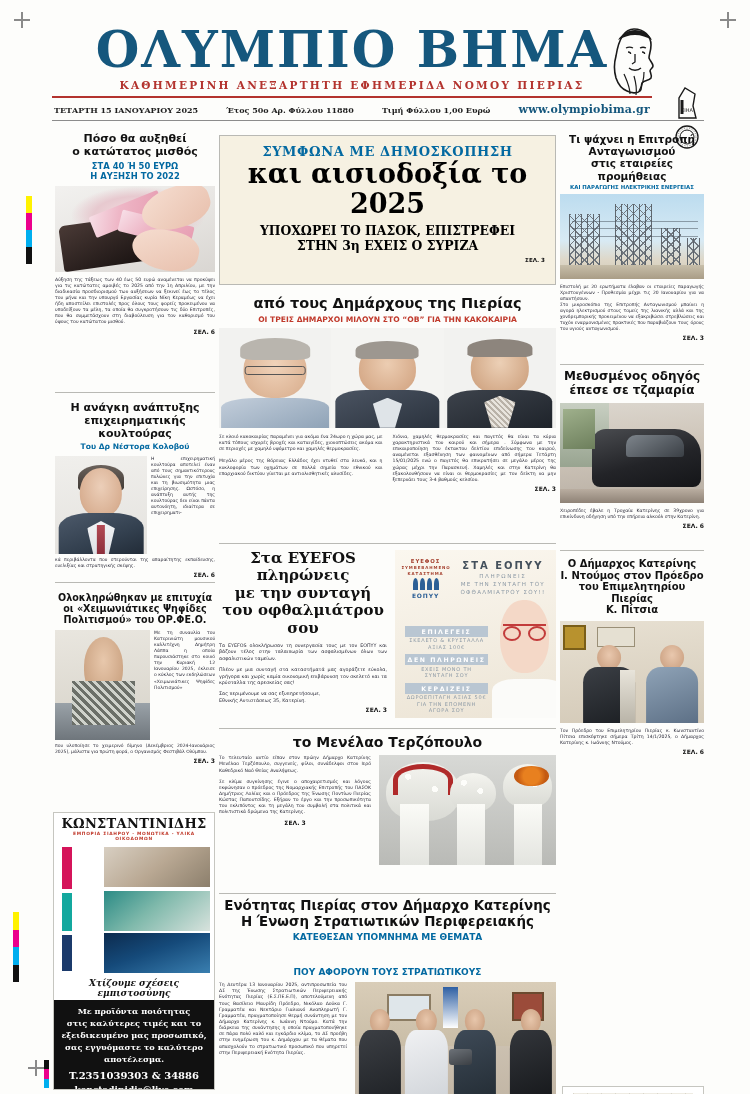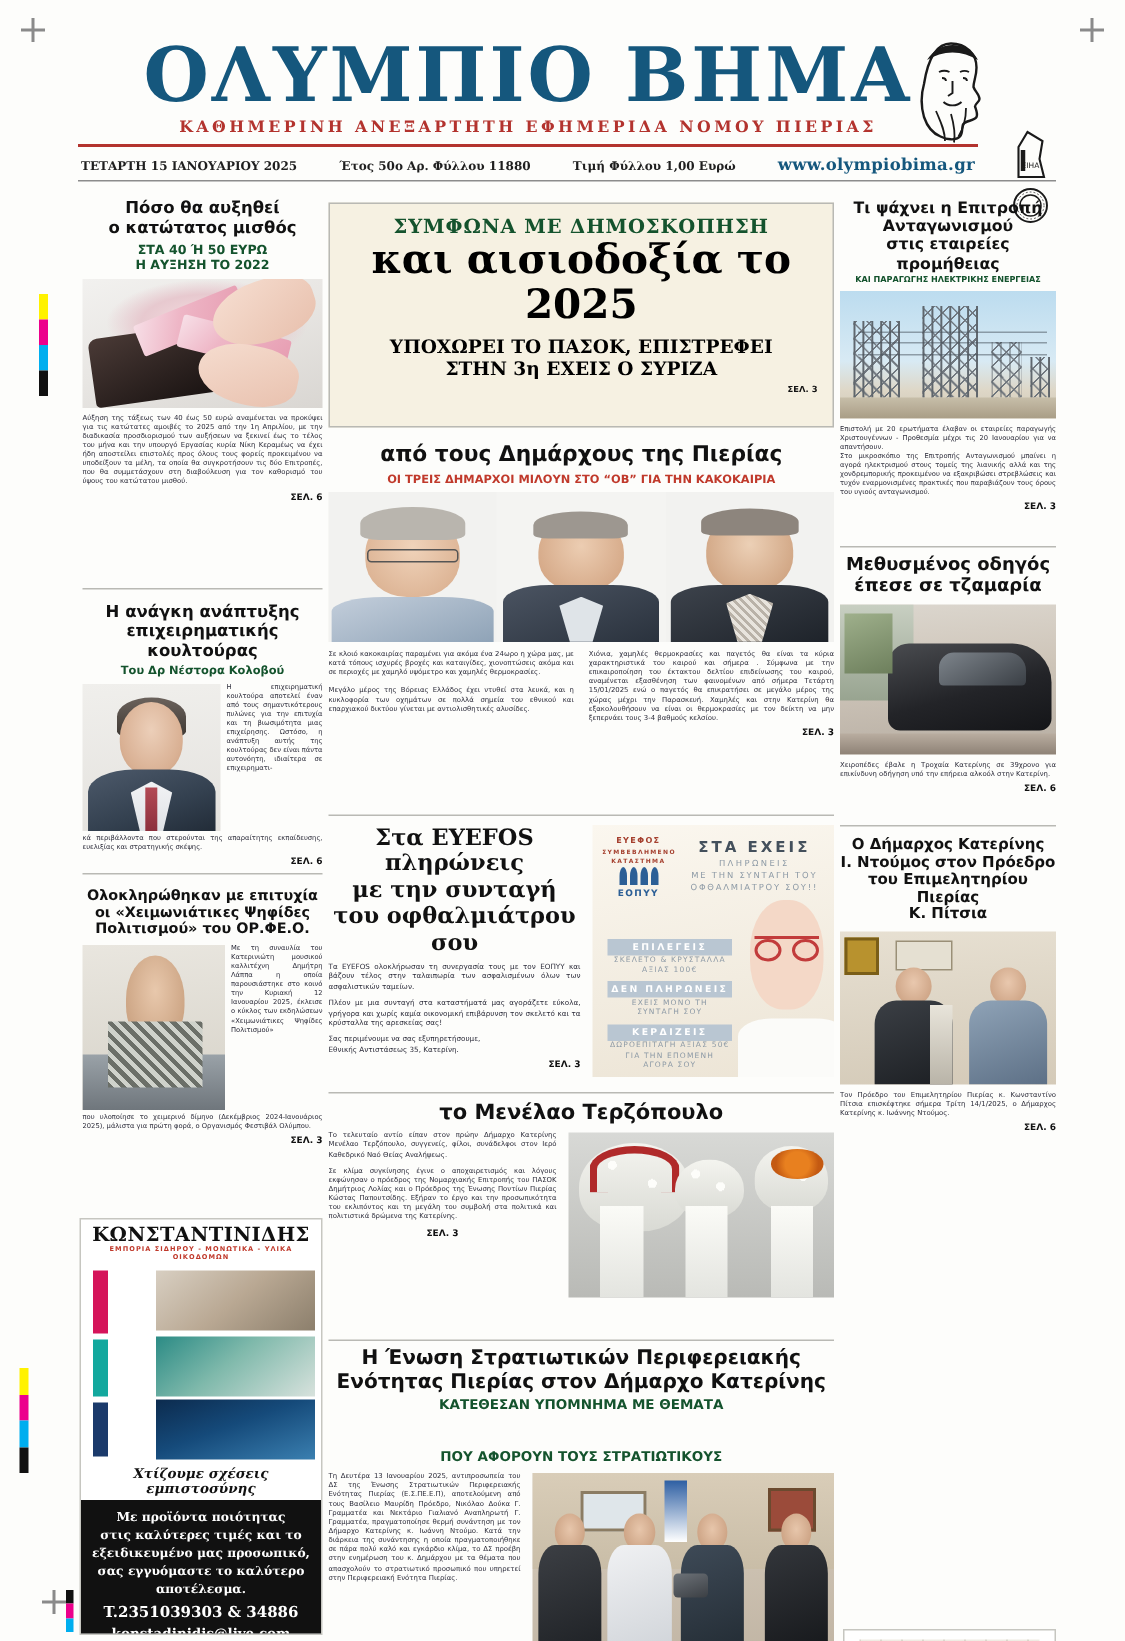--- a/index.html
+++ b/index.html
@@ -83,21 +83,21 @@
   .box { position: absolute; }
   .hair { border: 1px solid #b9b9b4; }
   .hl {
     font-family: "DejaVu Sans", sans-serif;
     font-weight: bold; color: #111;
     text-align: center; line-height: 1.16;
   }
   .kicker {
     font-family: "DejaVu Sans", sans-serif;
     font-weight: bold; text-align: center;
-    color: #14532d;
+    color: #0369a1;
   }
   .body-txt {
     font-family: "DejaVu Sans", sans-serif;
     color: #2a2a38;
     text-align: justify;
     line-height: 1.34;
   }
   .pg { font-weight: bold; color: #111; }
   .divider { height: 1px; background: #b9b9b4; }
 
@@ -565,21 +565,21 @@
           <div style="font-size:4px;">ΚΑΤΑΣΤΗΜΑ</div>
           <div class="people">
               <span></span>
               <span></span>
               <span></span>
               <span></span>
             </div>
           <div style="color:#2c5f96;font-size:6px;">ΕΟΠΥΥ</div>
         </div>
         <div class="eyefos-head">
-          <div class="t1">ΣΤΑ ΕΧΕΙΣ</div>
+          <div class="t1">ΣΤΑ ΕΟΠΥΥ</div>
           <div class="t2">ΠΛΗΡΩΝΕΙΣ</div>
           <div class="t3">ΜΕ ΤΗΝ ΣΥΝΤΑΓΗ ΤΟΥ</div>
           <div class="t3">ΟΦΘΑΛΜΙΑΤΡΟΥ ΣΟΥ!!</div>
         </div>
         <div class="band" style="top:45%;">ΕΠΙΛΕΓΕΙΣ</div>
         <div class="sub" style="top:52%; white-space:pre-line;">ΣΚΕΛΕΤΟ &amp; ΚΡΥΣΤΑΛΛΑ
 ΑΞΙΑΣ 100€</div>
         <div class="band" style="top:62%;">ΔΕΝ ΠΛΗΡΩΝΕΙΣ</div>
         <div class="sub" style="top:69%; white-space:pre-line;">ΕΧΕΙΣ ΜΟΝΟ ΤΗ
 ΣΥΝΤΑΓΗ ΣΟΥ</div>
@@ -619,22 +619,22 @@
         <div class="ribbon" style="left:12%;"></div>
         <div class="ribbon" style="left:44%;"></div>
         <div class="ribbon" style="right:8%;"></div>
       </div>
     </div>
   </div>
 
   <div class="divider" style="position:absolute; left:219px; top:893px; width:337px;"></div>
 
   <div class="box" style="left:219px; top:898px; width:337px;">
+    <div class="hl" style="font-size:13.4px;">Ενότητας Πιερίας στον Δήμαρχο Κατερίνης</div>
     <div class="hl" style="font-size:13.4px;">Η Ένωση Στρατιωτικών Περιφερειακής</div>
-    <div class="hl" style="font-size:13.4px;">Ενότητας Πιερίας στον Δήμαρχο Κατερίνης</div>
     <div class="kicker" style="font-size:9px; margin-top:3px;">ΚΑΤΕΘΕΣΑΝ ΥΠΟΜΝΗΜΑ ΜΕ ΘΕΜΑΤΑ</div>
     <div class="kicker" style="font-size:9px;margin-top:25px;">ΠΟΥ ΑΦΟΡΟΥΝ ΤΟΥΣ ΣΤΡΑΤΙΩΤΙΚΟΥΣ</div>
     <div style="display:flex; gap:8px; margin-top:5px;">
       <div class="body-txt" style="font-size:4.6px; width:128px;">Τη Δευτέρα 13 Ιανουαρίου 2025, αντιπροσωπεία του ΔΣ της Ένωσης Στρατιωτικών Περιφερειακής Ενότητας Πιερίας (Ε.Σ.ΠΕ.Ε.Π), αποτελούμενη από τους Βασίλειο Μαυρίδη Πρόεδρο, Νικόλαο Δούκα Γ. Γραμματέα και Νεκτάριο Γιαλιανό Αναπληρωτή Γ. Γραμματέα, πραγματοποίησε θερμή συνάντηση με τον Δήμαρχο Κατερίνης κ. Ιωάννη Ντούμο. Κατά την διάρκεια της συνάντησης η οποία πραγματοποιήθηκε σε πάρα πολύ καλό και εγκάρδιο κλίμα, το ΔΣ προέβη στην ενημέρωση του κ. Δημάρχου με τα θέματα που απασχολούν το στρατιωτικό προσωπικό που υπηρετεί στην Περιφερειακή Ενότητα Πιερίας.</div>
       <div class="ph photo-group" style="flex:1; height:122px;">
         <div style="position:absolute;left:0;top:0;width:100%;height:52%;background:linear-gradient(180deg,#d9cdb8,#c9bda7);"></div>
         <div style="position:absolute;left:16%;top:10%;width:22%;height:22%;background:#dfe6ea;border:2px solid #8b7c63;"></div>
         <div style="position:absolute;right:6%;top:8%;width:16%;height:24%;background:#9b4b3a;border:2px solid #6b4a2f;"></div>
         <div style="position:absolute;left:44%;top:4%;width:7%;height:34%;background:linear-gradient(180deg,#2e5fa3,#fff);"></div>
         <div class="man" style="left:2%;">

